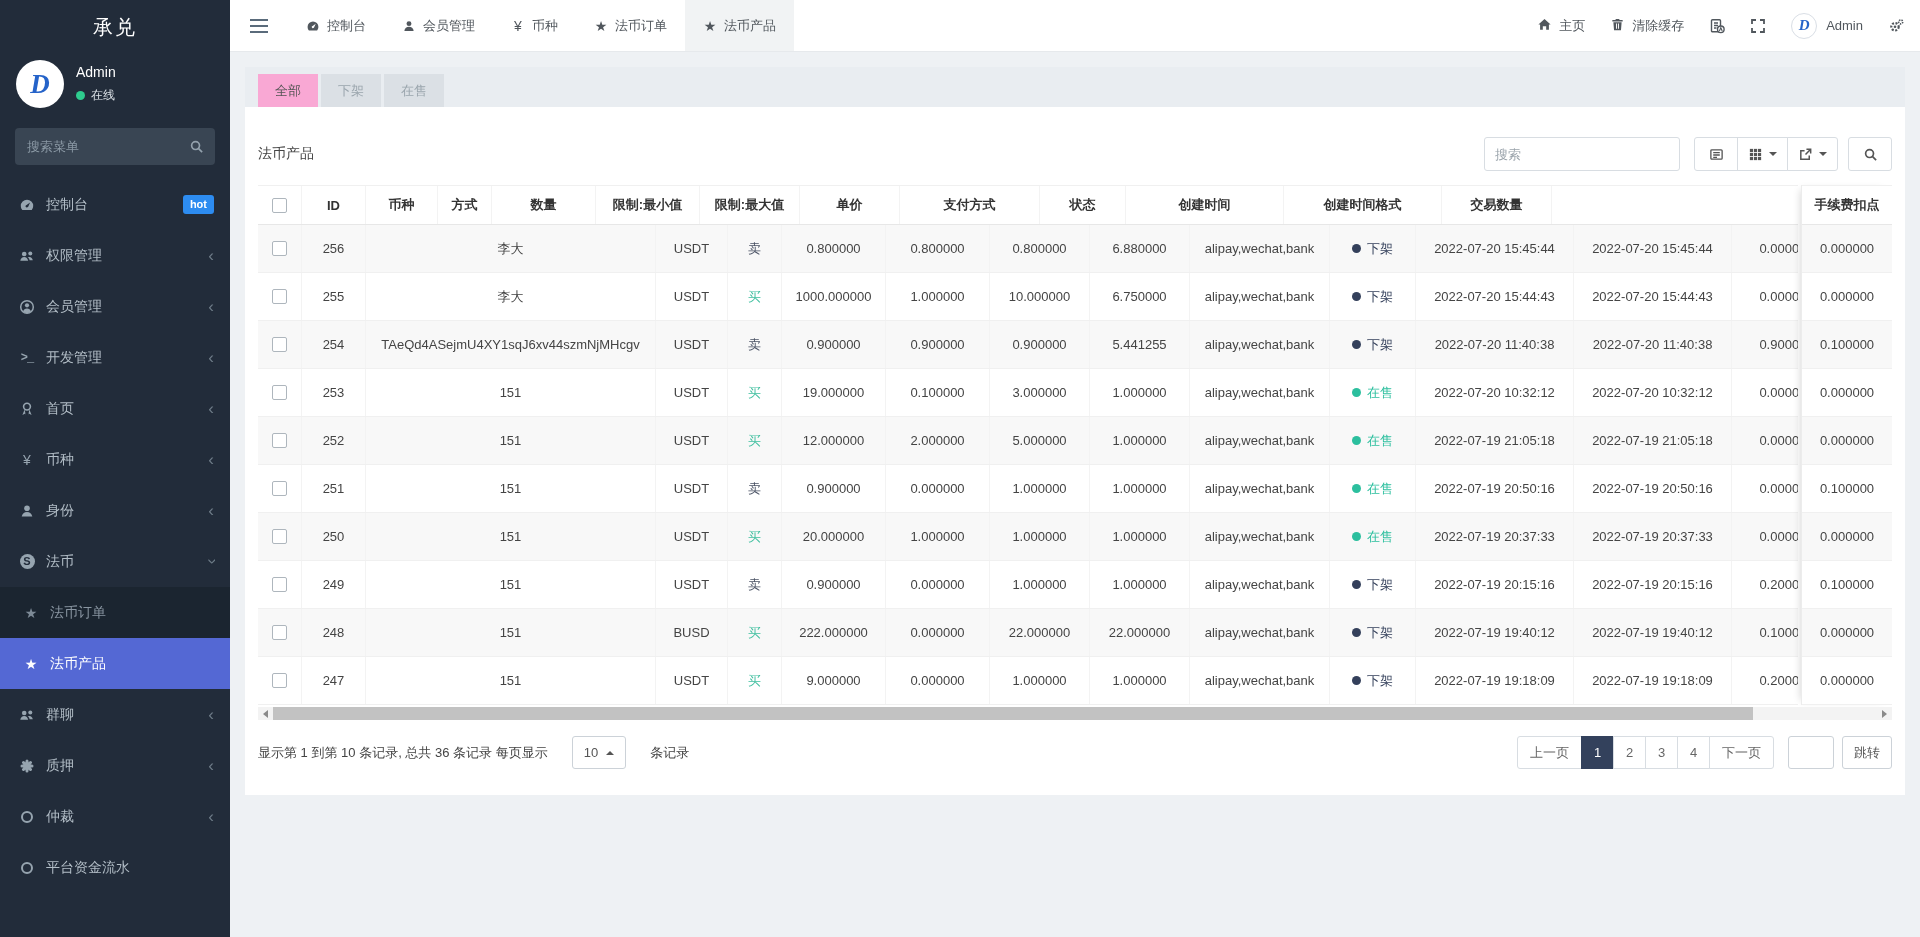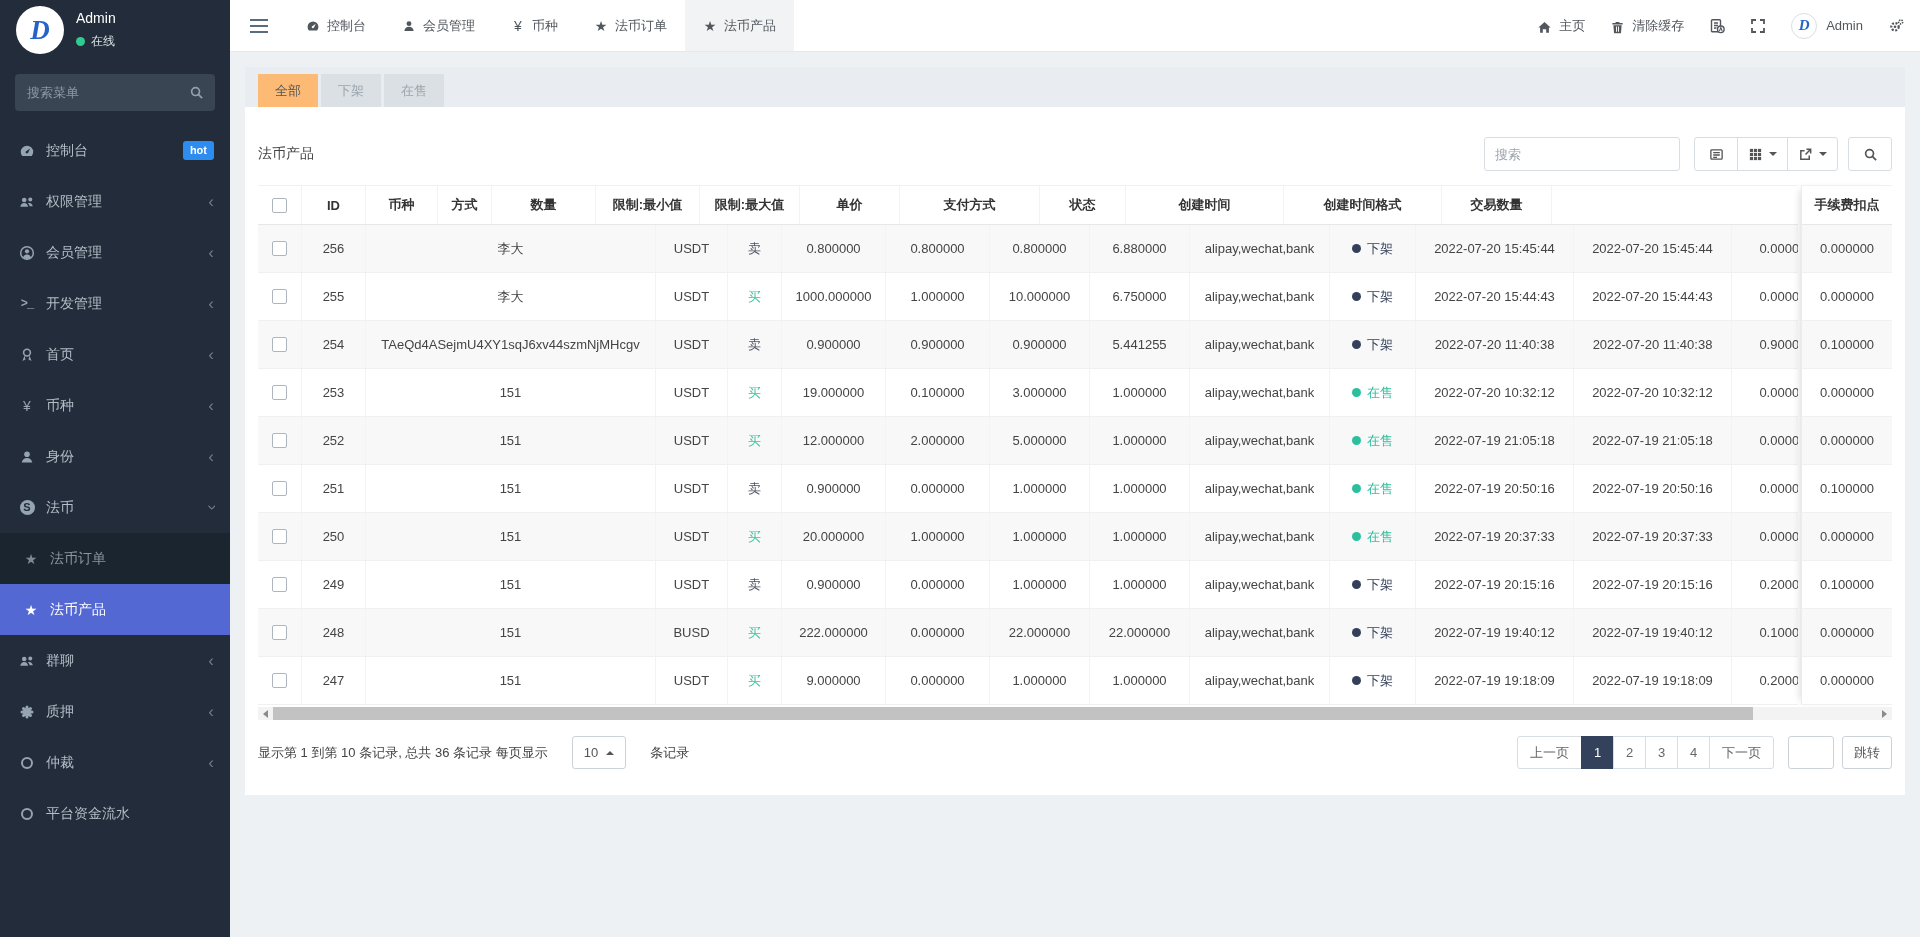--- a/index.html
+++ b/index.html
@@ -41,29 +41,29 @@
 .topnav{position:absolute;left:230px;top:0;width:1690px;height:52px;background:#fff;border-bottom:1px solid #e6e9ec;display:flex;align-items:stretch;z-index:4}
 .hamburger{width:58px;display:flex;align-items:center;justify-content:center;cursor:pointer}
 .hb{width:18px;height:2px;background:#5a6b7b;position:relative;display:block}
 .hb::before,.hb::after{content:"";position:absolute;left:0;width:18px;height:2px;background:#5a6b7b}
 .hb::before{top:-6px}.hb::after{top:6px}
 .nav-tabs{display:flex;align-items:stretch}
 .nav-tab{display:flex;align-items:center;gap:7px;padding:0 18px;color:#51575d;font-size:13px;cursor:pointer;white-space:nowrap}
 .nav-tab .ic{width:14px;height:14px;color:#51575d}
 .nav-tab.active{background:#f1f3f4}
 .topnav-right{margin-left:auto;display:flex;align-items:center;padding-right:16px;gap:25px;color:#51575d}
-.nav-link{display:flex;align-items:flex-end;gap:7px;cursor:pointer;white-space:nowrap}
+.nav-link{display:flex;align-items:flex-start;gap:7px;cursor:pointer;white-space:nowrap}
 .nav-iconbtn{cursor:pointer;display:flex;align-items:center}
 .nav-iconbtn .ic{width:16px;height:16px;color:#51575d}
 .nav-user{display:flex;align-items:center;gap:9px;cursor:pointer}
 
 .content{position:absolute;left:230px;top:52px;width:1690px;height:885px;background:#eef1f4;padding:15px}
 .tabstrip{width:100%;height:40px;background:#e9edf1;padding:7px 0 0 13px;display:flex;gap:3px}
 .ftab{height:33px;line-height:33px;padding:0 17px;background:#dbe0e5;color:#9aa5ad;font-size:13px;cursor:pointer}
-.ftab.active{background:#fdba74;color:#555}
+.ftab.active{background:#f9a8d4;color:#555}
 .panel{width:100%;background:#fff;padding:0 13px 26px}
 .panel-head{display:flex;align-items:center;justify-content:space-between;padding-top:30px}
 .panel-title{font-size:14px;font-weight:normal;color:#444}
 .toolbar{display:flex;align-items:center}
 .tool-search{width:196px;height:34px;border:1px solid #d8dde2;border-radius:3px;padding:0 10px;color:#555;font-size:13px;outline:none}
 .tool-search::placeholder{color:#9aa3ab}
 .btn-group{display:flex;margin-left:14px}
 .tbtn{height:34px;min-width:44px;padding:0 10px;background:#fff;border:1px solid #d8dde2;display:flex;align-items:center;justify-content:center;gap:6px;color:#555;cursor:pointer}
 .btn-group .tbtn{margin-left:-1px}
 .btn-group .tbtn:first-child{border-radius:3px 0 0 3px;margin-left:0}
@@ -104,20 +104,21 @@
 .page-btn.first{border-radius:3px 0 0 3px;margin-left:0}
 .page-btn.last{border-radius:0 3px 3px 0}
 .page-btn.active{color:#fff}
 .jump-input{width:46px;height:33px;border:1px solid #ccd2d8;border-radius:3px;margin-left:14px;outline:none;padding:0 6px}
 .jump-btn{height:33px;padding:0 11px;border:1px solid #ccd2d8;border-radius:3px;background:#fff;color:#555;margin-left:8px;cursor:pointer;font-size:13px}
 </style>
 </head>
 <body>
 
 <aside class="sidebar">
+  <div class="brand">承兑</div>
   <div class="user-panel">
     <div class="avatar">
         <span>D</span>
       </div>
     <div class="user-info">
       <div class="user-name">Admin</div>
       <div class="user-status">
         <span class="dot" id="online-dot" style="background: rgb(46, 204, 142);"></span>
         <span>在线</span>
       </div>

